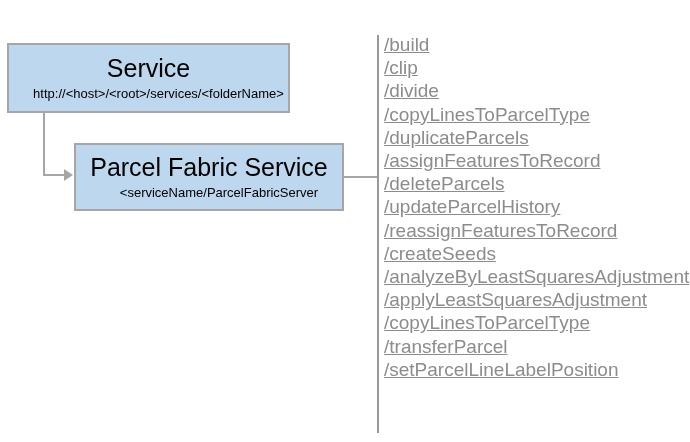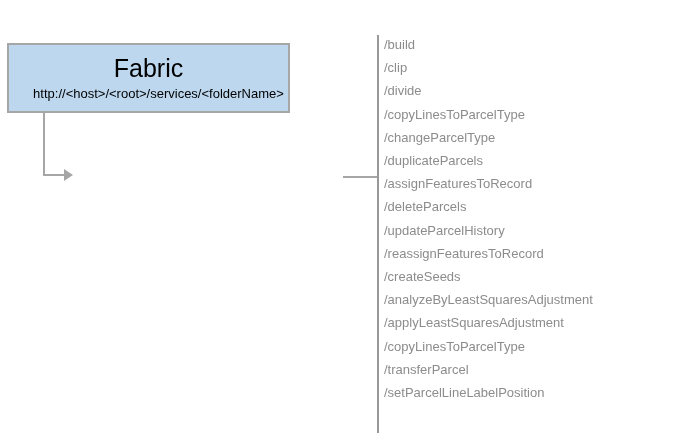--- a/index.html
+++ b/index.html
@@ -65,51 +65,55 @@
     width: 2px;
     height: 398px;
     background: var(--list-line, #999999);
   }
   .endpoint-list {
     position: absolute;
     left: 384px;
     top: 33px;
   }
   .endpoint {
-    font-size: 13px;
+    font-size: 19px;
     line-height: 23.2px;
     color: var(--endpoint-text, #8C8C8C);
     white-space: nowrap;
+    text-decoration: underline;
   }
 </style>
 </head>
 <body>
 
 <div class="canvas">
 
   <div class="node catalog-box">
-    <div class="node-title">Fabric</div>
+    <div class="node-title">Service</div>
     <div class="node-subtitle">http://&lt;host&gt;/&lt;root&gt;/services/&lt;folderName&gt;</div>
   </div>
 
   <div class="conn conn-v"></div>
   <div class="conn conn-h"></div>
   <div class="arrowhead"></div>
 
+  <div class="node service-box">
+    <div class="node-title">Parcel Fabric Service</div>
+    <div class="node-subtitle">&lt;serviceName/ParcelFabricServer</div>
+  </div>
 
   <div class="conn conn-right"></div>
 
   <div class="list-line"></div>
 
   <div class="endpoint-list">
       <div class="endpoint">/build</div>
       <div class="endpoint">/clip</div>
       <div class="endpoint">/divide</div>
       <div class="endpoint">/copyLinesToParcelType</div>
-      <div class="endpoint">/changeParcelType</div>
       <div class="endpoint">/duplicateParcels</div>
       <div class="endpoint">/assignFeaturesToRecord</div>
       <div class="endpoint">/deleteParcels</div>
       <div class="endpoint">/updateParcelHistory</div>
       <div class="endpoint">/reassignFeaturesToRecord</div>
       <div class="endpoint">/createSeeds</div>
       <div class="endpoint">/analyzeByLeastSquaresAdjustment</div>
       <div class="endpoint">/applyLeastSquaresAdjustment</div>
       <div class="endpoint">/copyLinesToParcelType</div>
       <div class="endpoint">/transferParcel</div>

